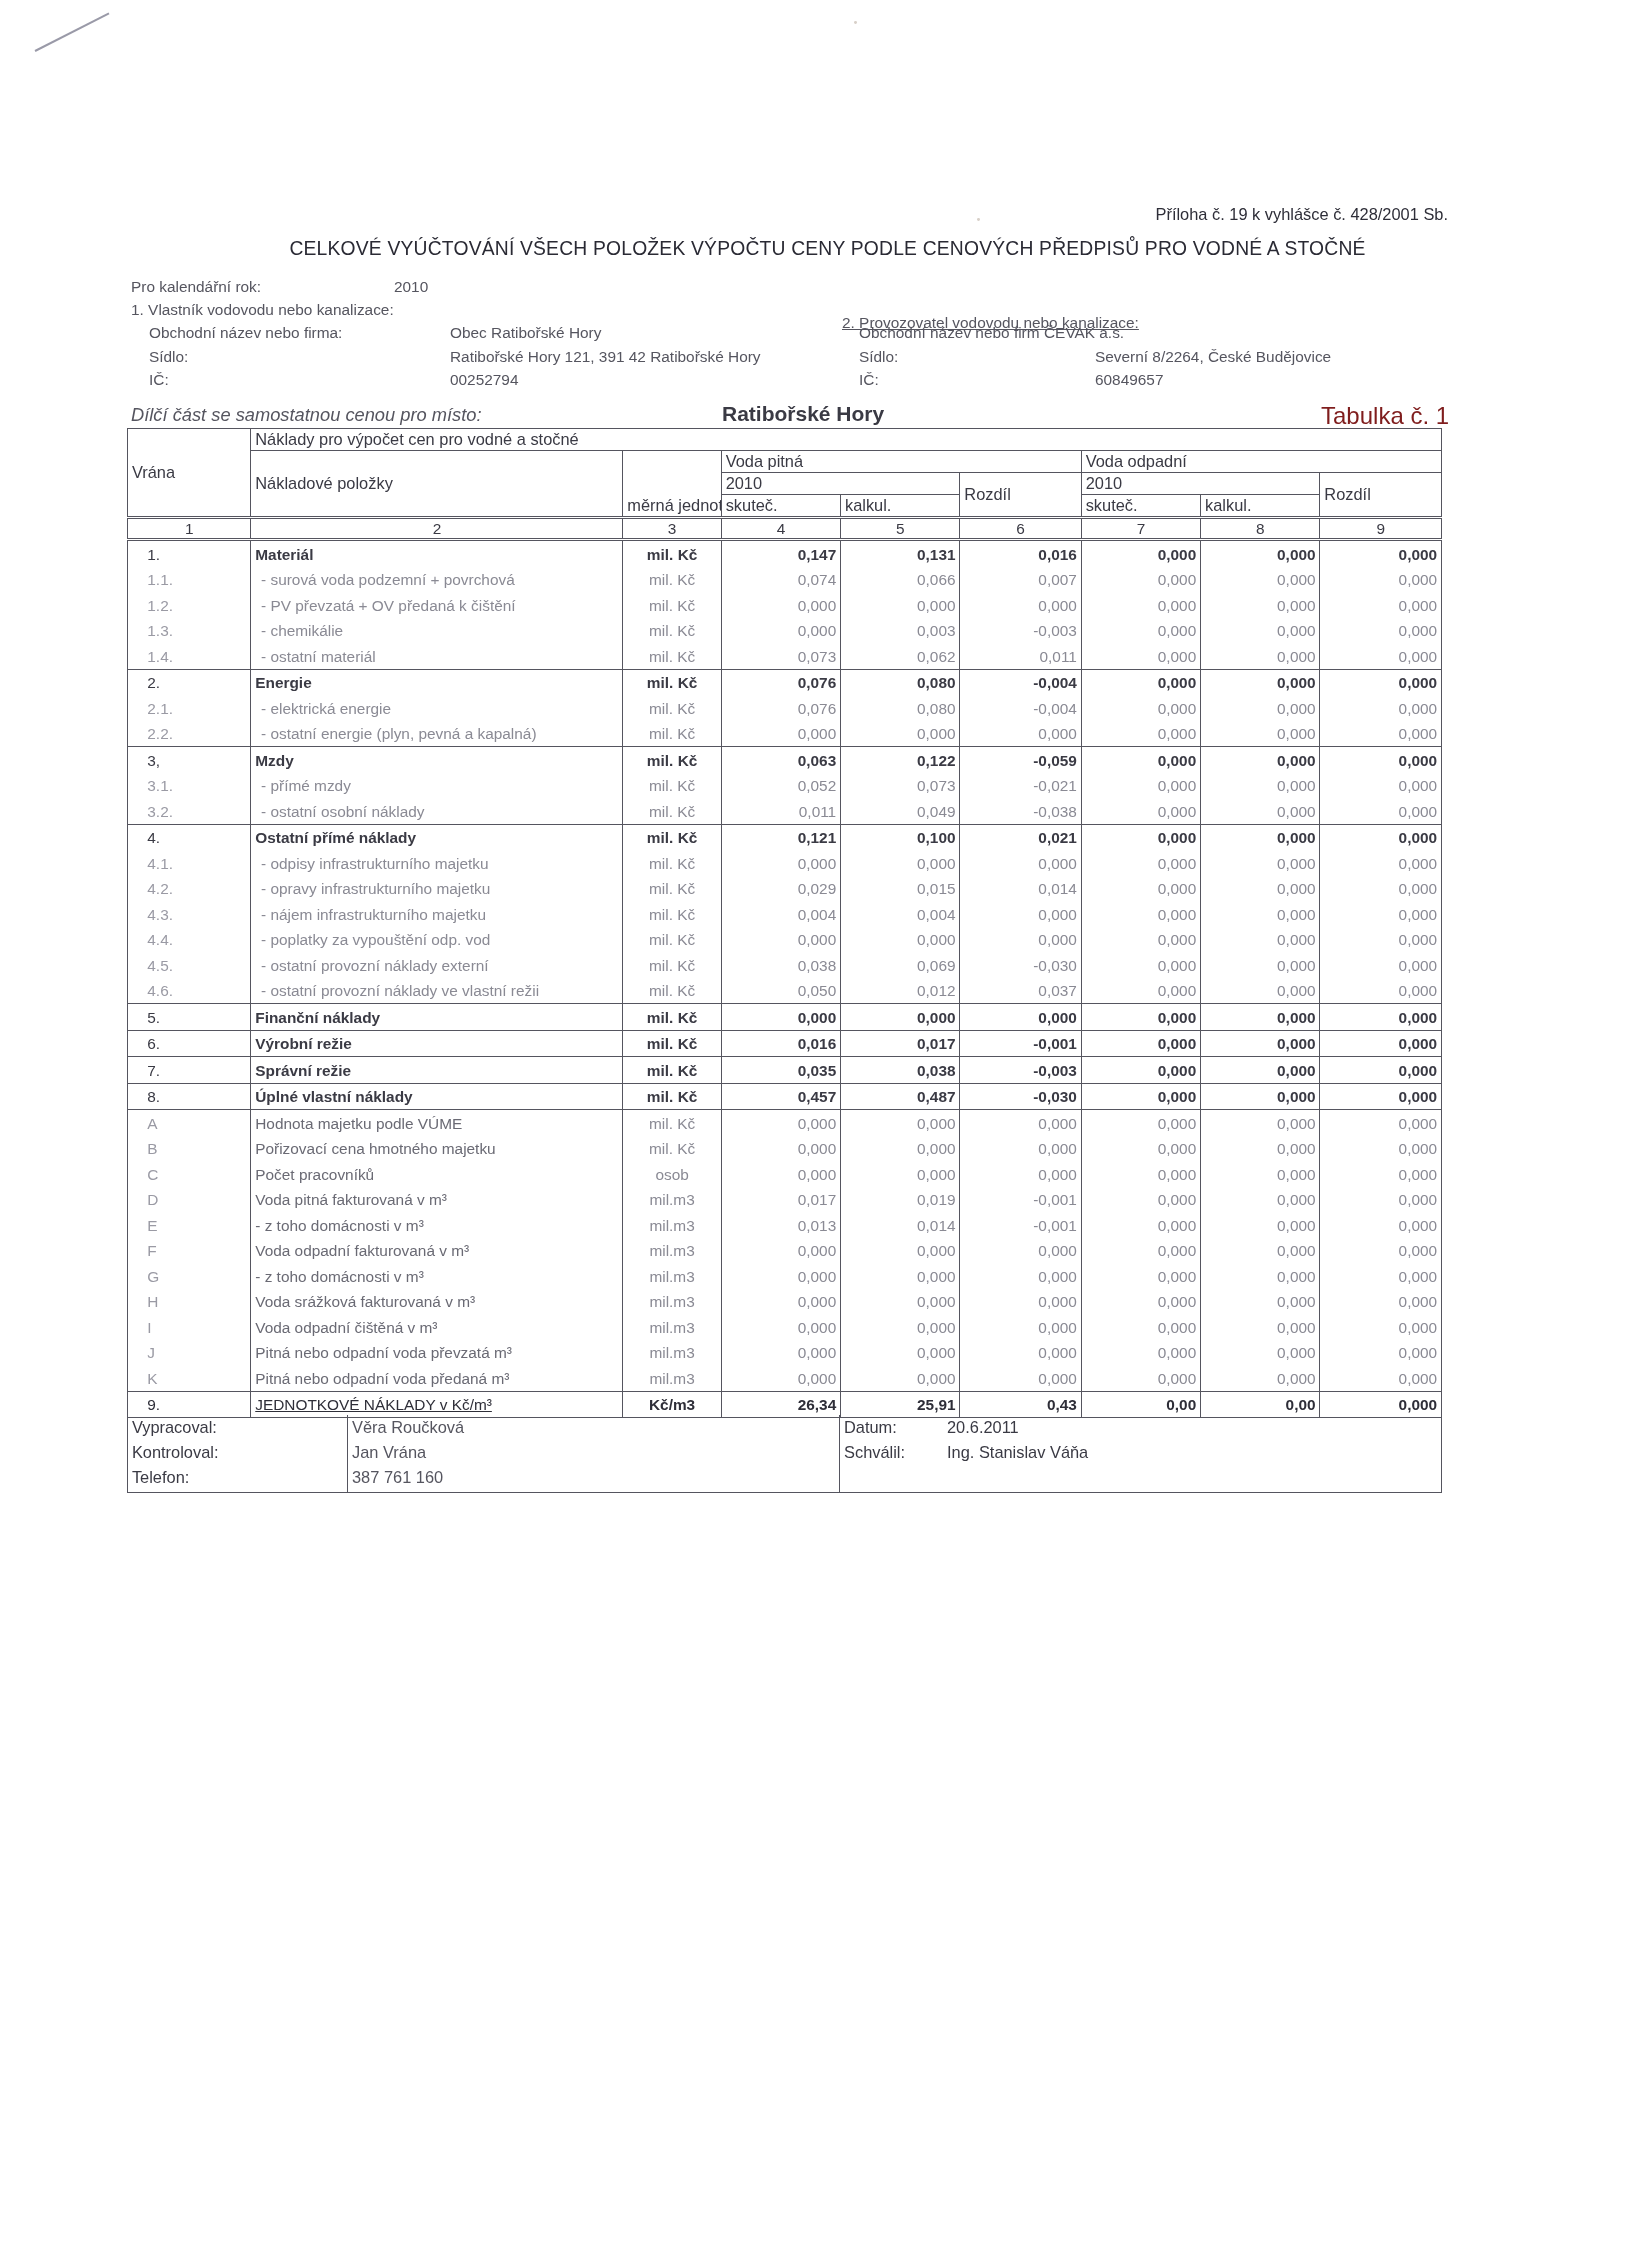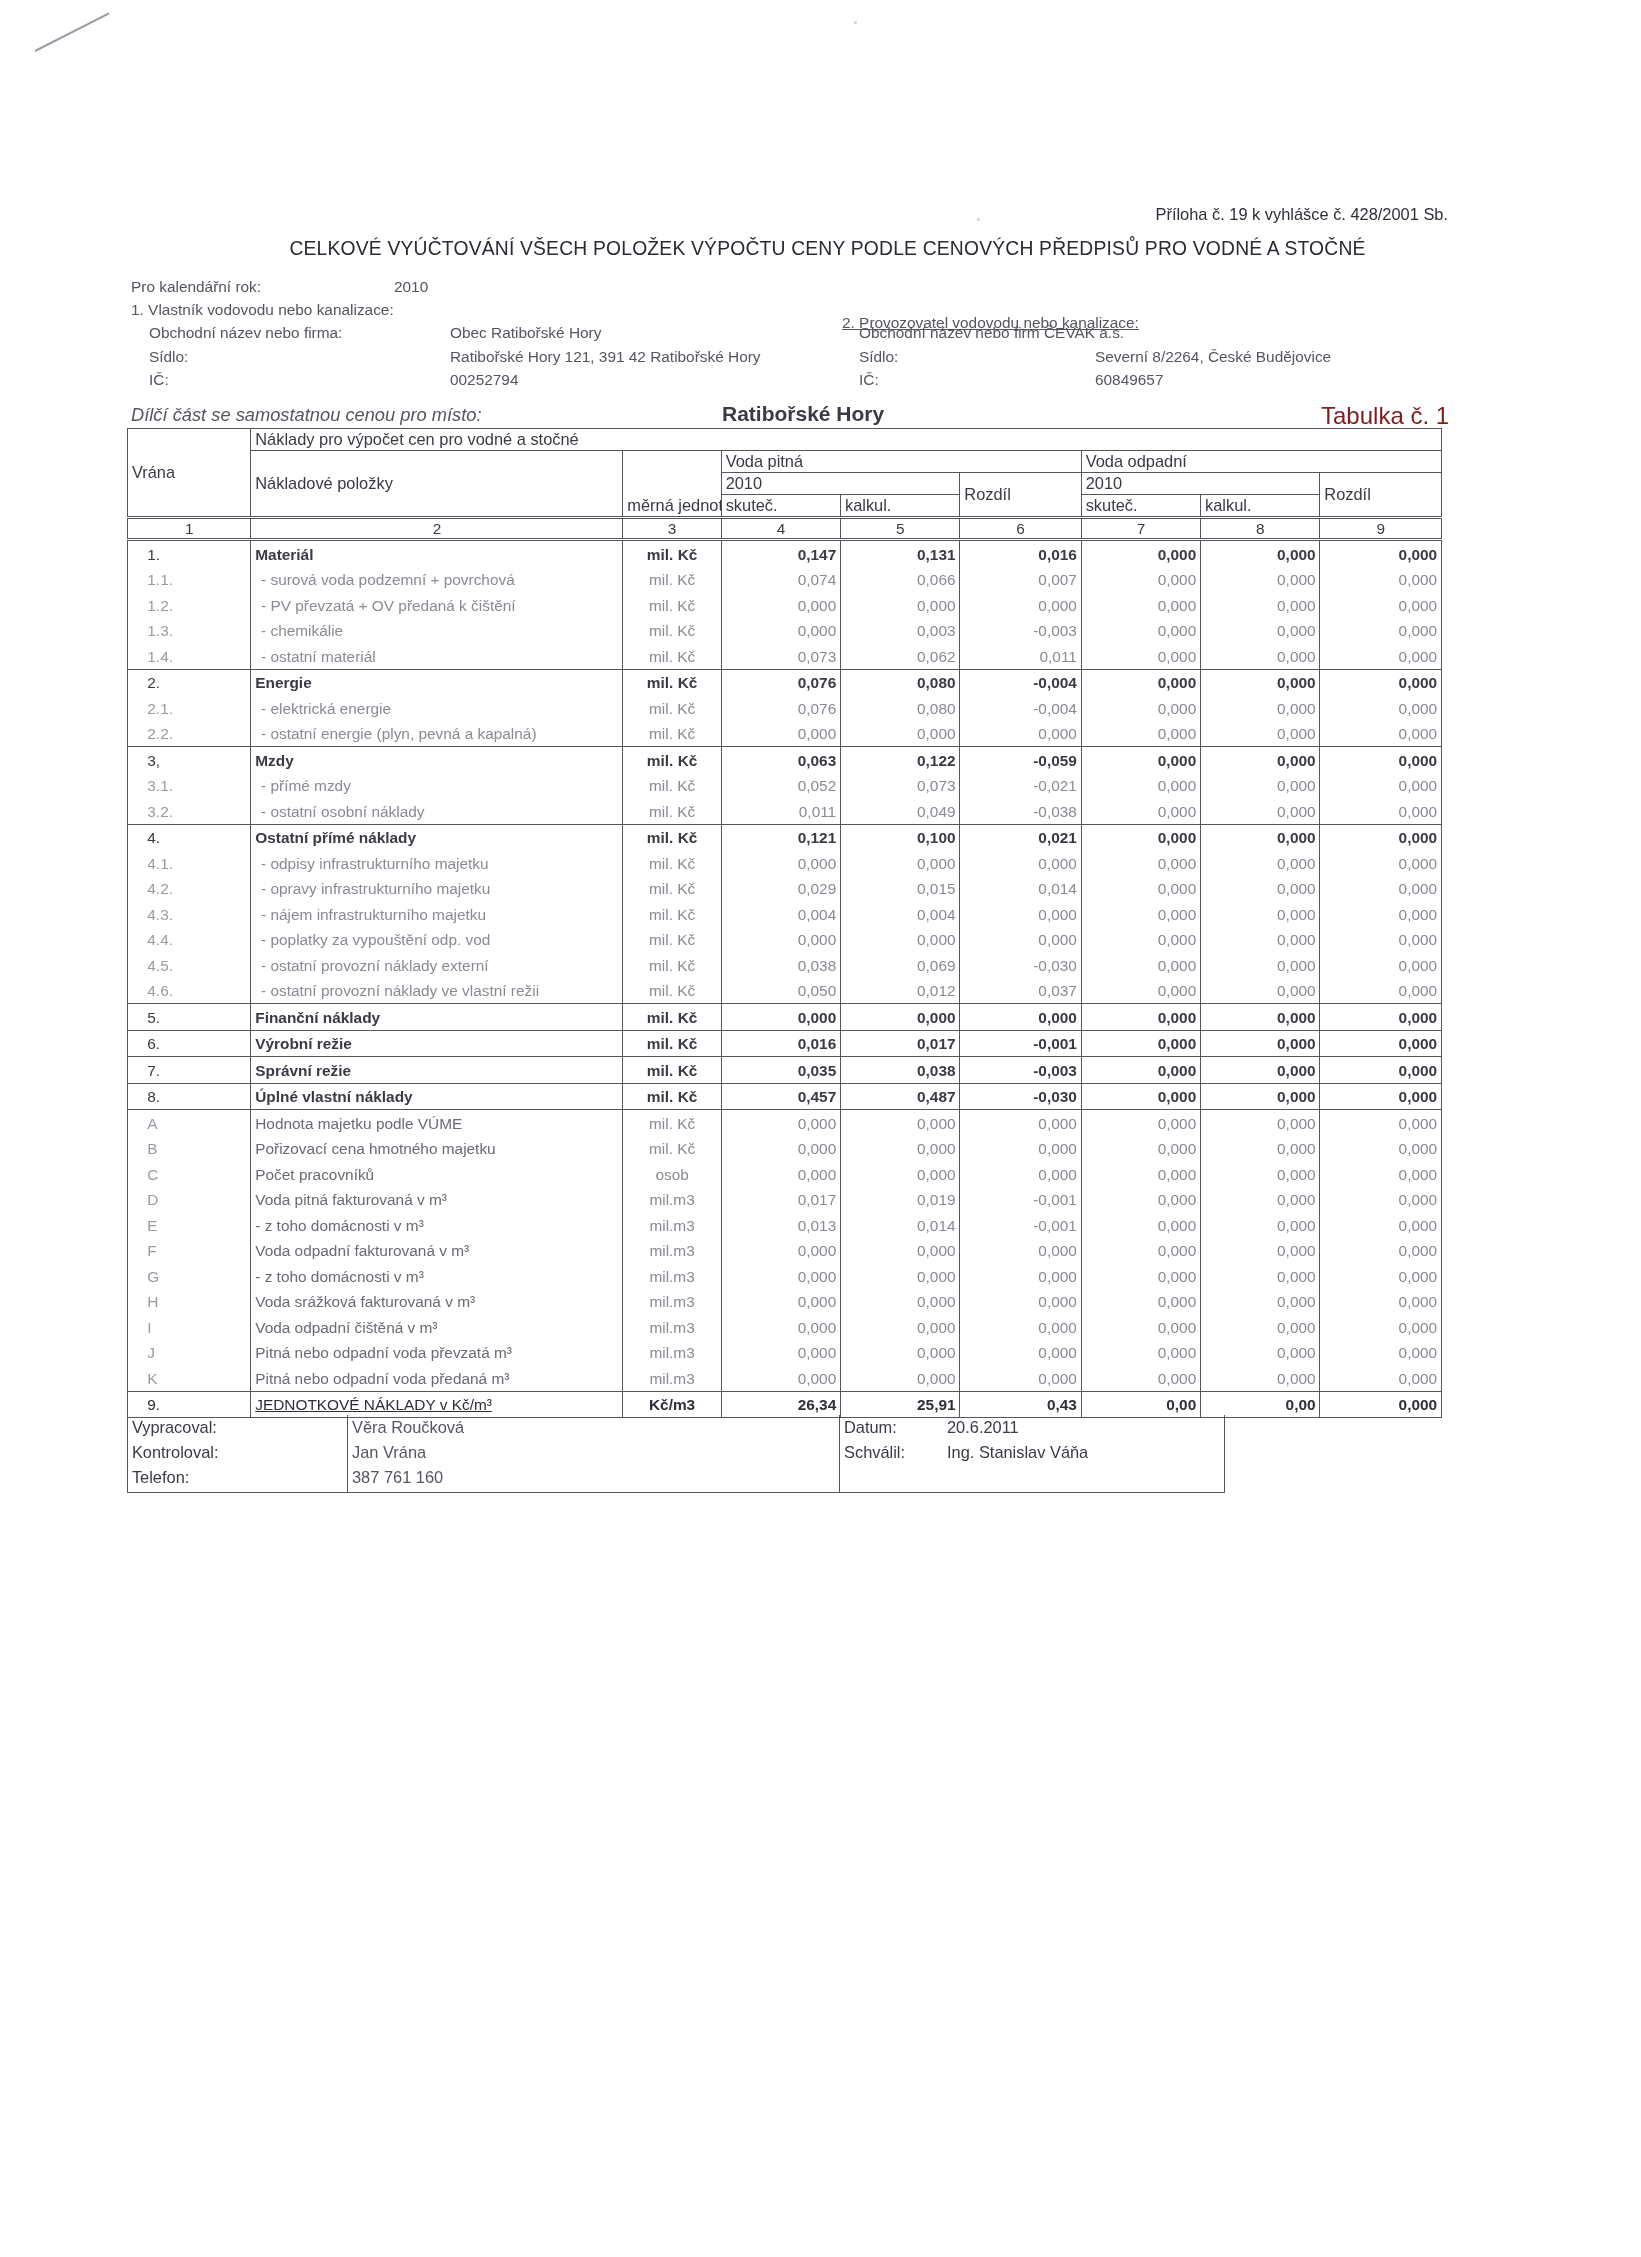--- a/index.html
+++ b/index.html
@@ -32,21 +32,21 @@
   tr.head.topline td, tr.topline td { border-top: 1.4px solid #55555f; }
   tr.boxed td { border-top: 1.4px solid #55555f; border-bottom: 1.4px solid #55555f; }
   tr.letter td { color: #8a8a94; }
   tr.letter td.c2 { color: #6a6a74; }
   tr.final td { border-top: 1.4px solid #55555f; border-bottom: 1.4px solid #55555f; color: #2e2e38; font-weight: bold; }
   tr.final td.c1 { font-weight: normal; }
   tr.final td.c2 { font-weight: normal; text-decoration: underline; }
   td.c1 { color: #55555f; }
   tr.sub td.c1, tr.letter td.c1 { color: #9a9aa4; }
 
-  .footer { position: absolute; left: 127px; top: 1415px; width: 1098px; height: 78px;
+  .footer { position: absolute; left: 127px; top: 1415px; width: 1315px; height: 78px;
             border: 1.4px solid #55555f; border-top: none; box-sizing: border-box; font-size: 16.4px; color: #3a3a44; }
   .footer .col { position: absolute; top: 0; bottom: 0; }
   .footer .vline { position: absolute; top: 0; bottom: 0; width: 0; border-left: 1.4px solid #55555f; }
   .footer .line { height: 25px; line-height: 25px; }
 </style>
 </head>
 <body>
 
 <div class="pen"></div>
 <div class="speck" style="left:854px;top:21px;"></div>

